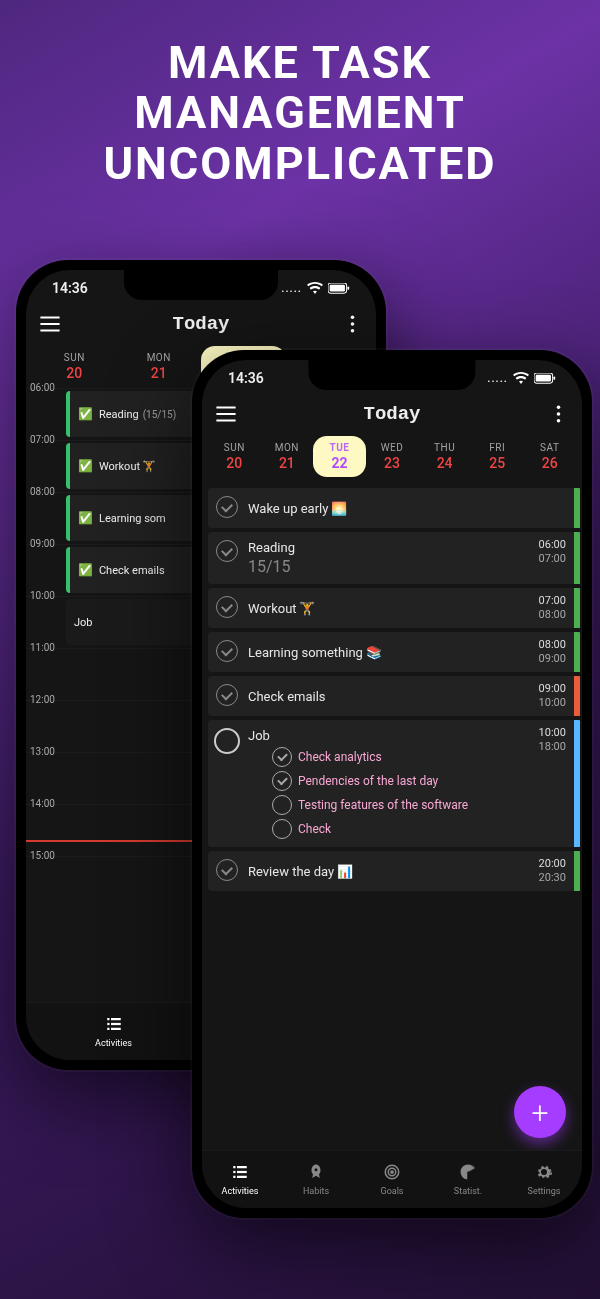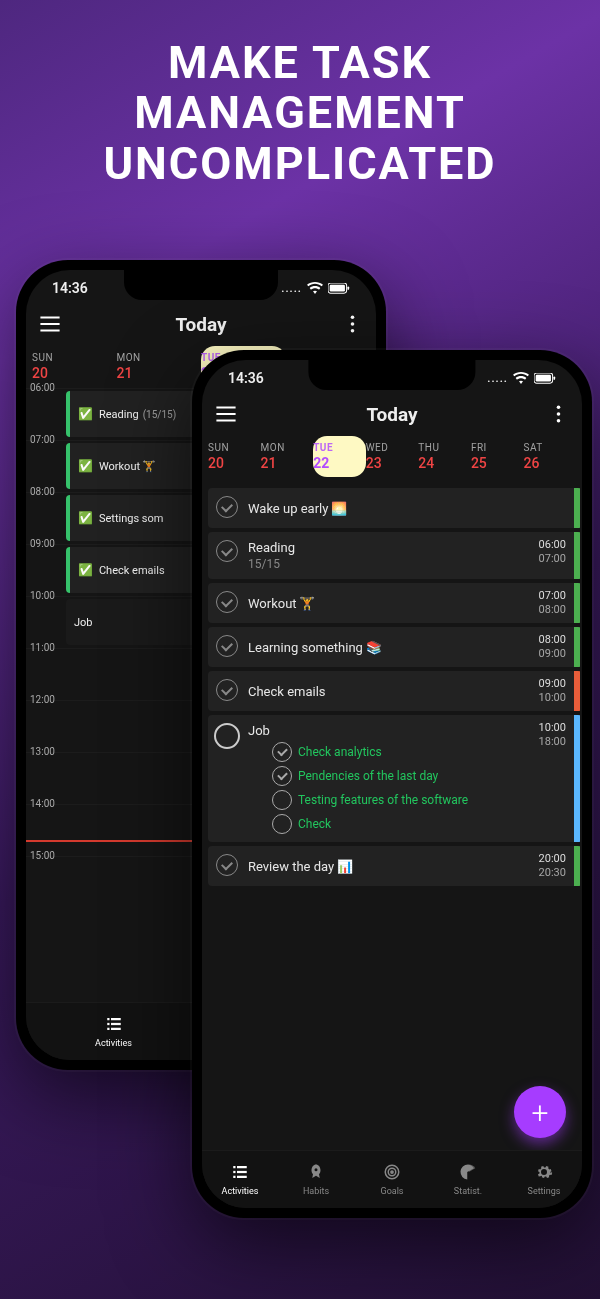--- a/index.html
+++ b/index.html
@@ -89,20 +89,21 @@
 
   
   .hdr {
     height: 36px;
     display: flex;
     align-items: center;
     justify-content: center;
     position: relative;
     font-weight: 700;
     font-size: 19px;
+    font-family: Liberation Mono, monospace;
   }
   .hdr .menu-btn {
     position: absolute;
     left: 12px;
     width: 24px; height: 24px;
     display:flex;align-items:center;justify-content:center;
   }
   .hdr .more-btn {
     position: absolute;
     right: 12px;
@@ -111,20 +112,21 @@
   }
 
   
   .week {
     display: flex;
     padding: 4px 6px 8px 6px;
     gap: 0;
   }
   .day {
     flex:1;
+    text-align:center;
     font-size: 11px;
     color:#bbb;
     padding:6px 0;
     border-radius: 14px;
   }
   .day .dow { font-size:10px; opacity:.85; letter-spacing:.5px; }
   .day .num { font-size:14px; margin-top:2px; color:#ef4444; font-weight:500;}
   .day.selected { background:#fef9c3; }
   .day.selected .dow, .day.selected .num { color:#b24dff; font-weight:700; }
 
@@ -162,27 +164,27 @@
     display:flex;align-items:center;justify-content:center;
   }
   .task .circle.done::after{
     content:""; display:block;
     width:8px; height:5px;
     border-left:2px solid #888; border-bottom:2px solid #888;
     transform: translateY(-1px) rotate(-45deg);
   }
   .task .circle.big { width:26px;height:26px; border-width:2px; border-color:#ccc; left:6px; top:8px;}
   .task .title-line { font-size:13px; color:#e6e6e6; }
-  .task .subtitle { font-size:12px; color:#888; margin-top:2px;}
+  .task .subtitle { font-size:16px; color:#888; margin-top:2px;}
   .task .times { position:absolute; right:14px; top:6px; text-align:right; font-size:11px; color:#ddd; line-height:1.25;}
   .task .times .end{ opacity:.7; }
   .subtask {
     display:flex;align-items:center;
     margin:4px 0 0 24px;
-    font-size:12px; color:#22c55e;
+    font-size:12px; color:#f9a8d4;
   }
   .subtask .scircle{
     width:20px;height:20px;border:1.5px solid #aaa;border-radius:50%;margin-right:6px;
     display:flex;align-items:center;justify-content:center;flex:0 0 auto;
   }
   .subtask .scircle.done::after{
     content:""; width:7px;height:4px;border-left:2px solid #aaa;border-bottom:2px solid #aaa;transform:translateY(-1px) rotate(-45deg);
   }
 
   
@@ -322,21 +324,21 @@
             <span class="chk">✅</span>
             <span>Reading</span> 
             <span style="opacity:.6;font-size:10px;margin-left:4px;">(15/15)</span>
           </div>
           <div class="tline-block" style="top: 55px; height: 46px;">
             <span class="chk">✅</span>
             <span>Workout 🏋️</span>
           </div>
           <div class="tline-block" style="top: 107px; height: 46px;">
             <span class="chk">✅</span>
-            <span>Settings som</span>
+            <span>Learning som</span>
           </div>
           <div class="tline-block" style="top: 159px; height: 46px;">
             <span class="chk">✅</span>
             <span>Check emails</span>
           </div>
           <div class="tline-block" style="top: 211px; height: 46px; border-left: none; background: rgb(26, 26, 26); left: 40px; padding-left: 8px;">
             <span>Job</span>
           </div>
         </div>
 

